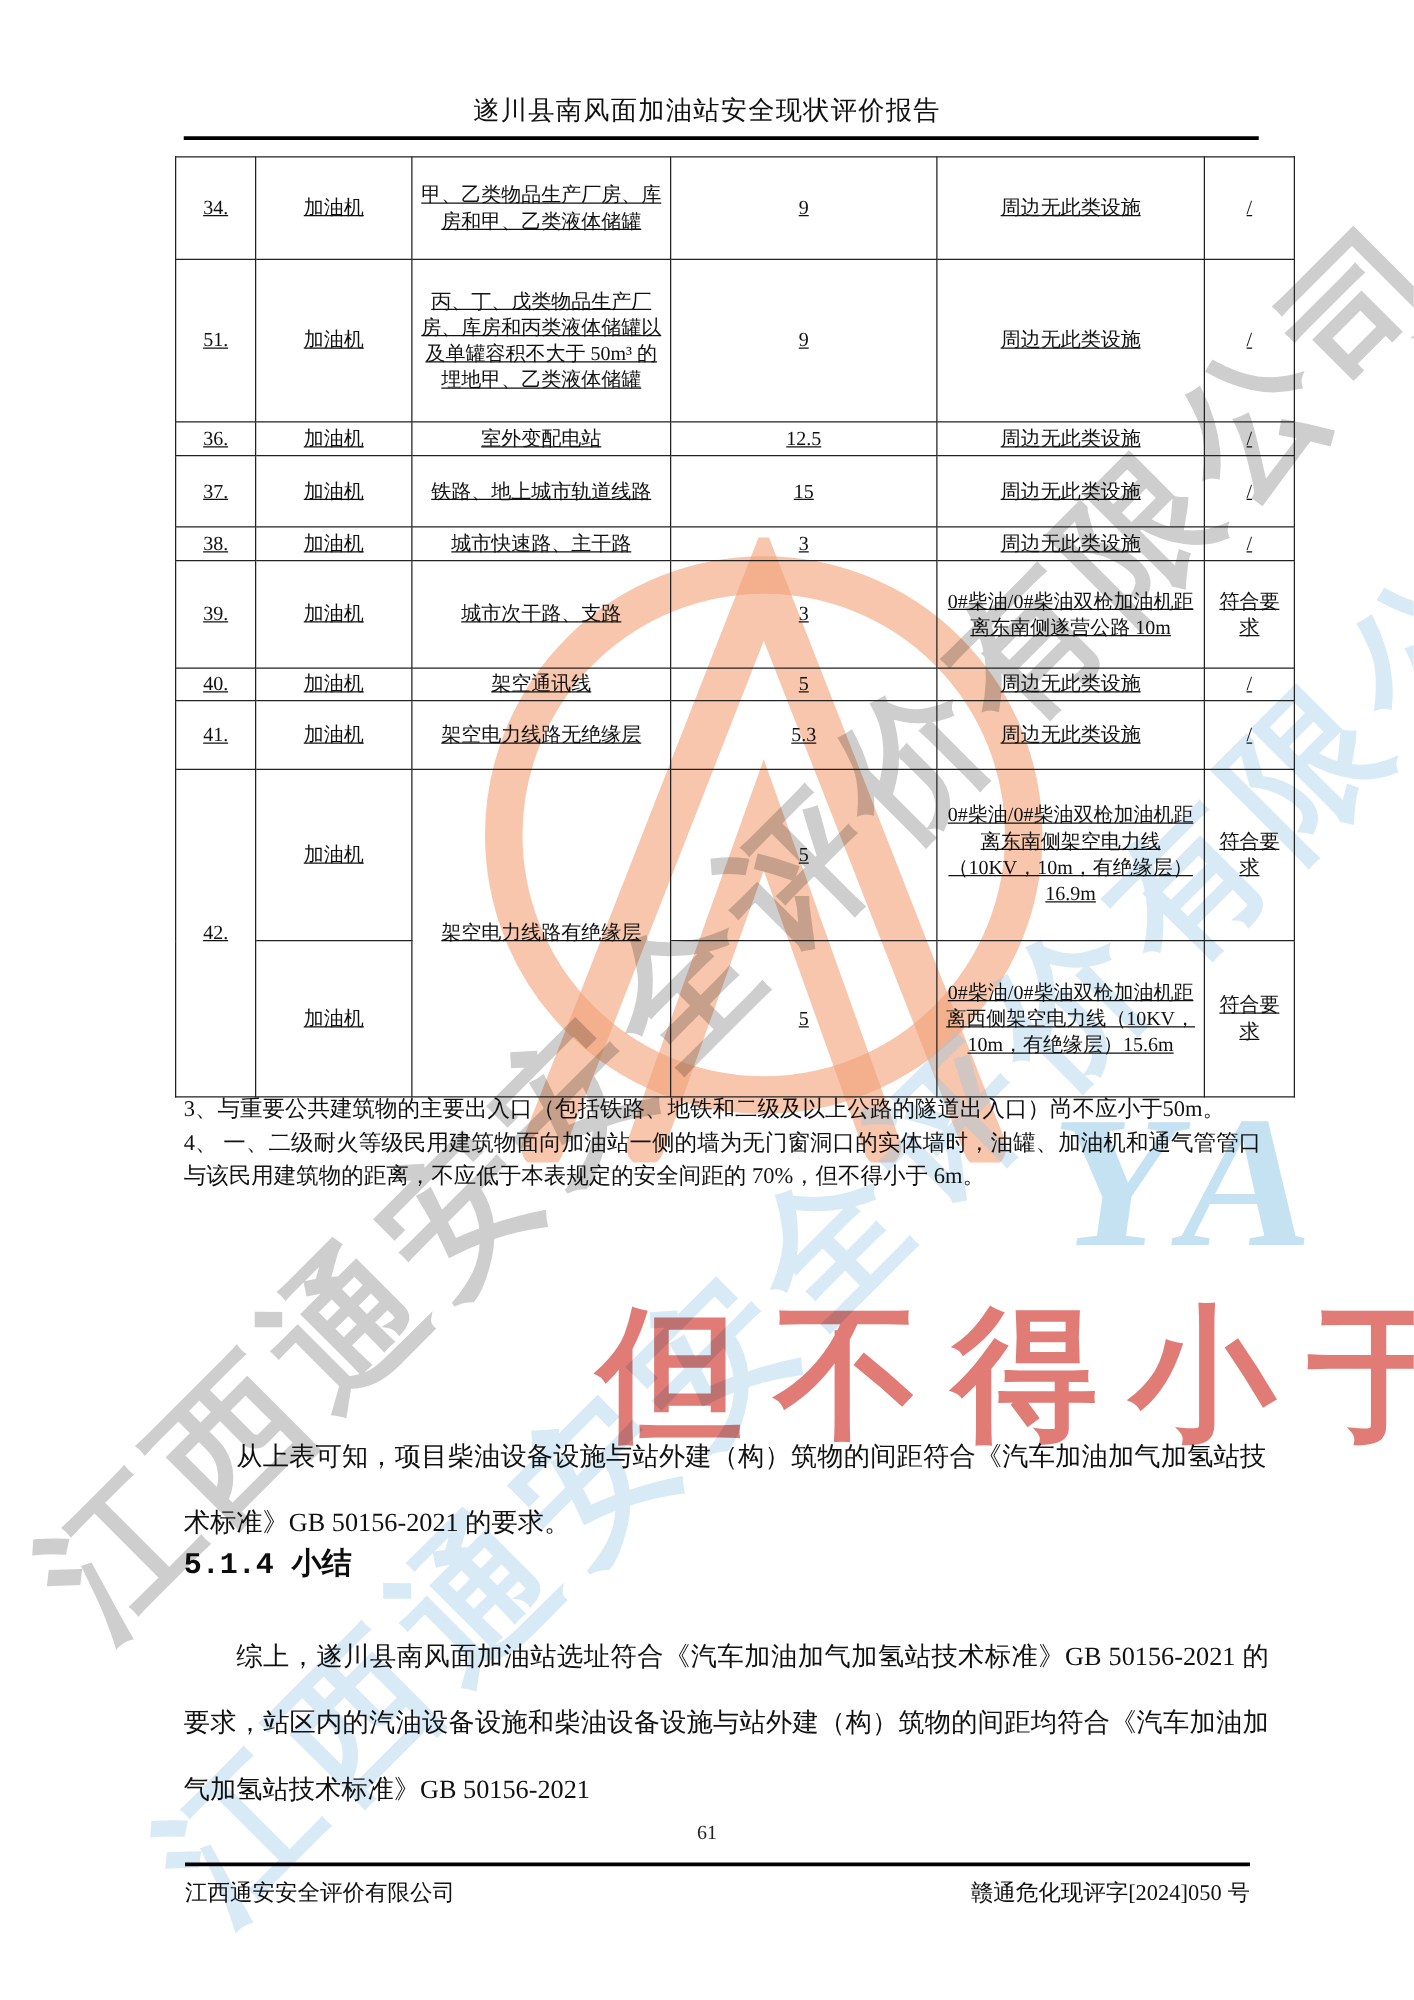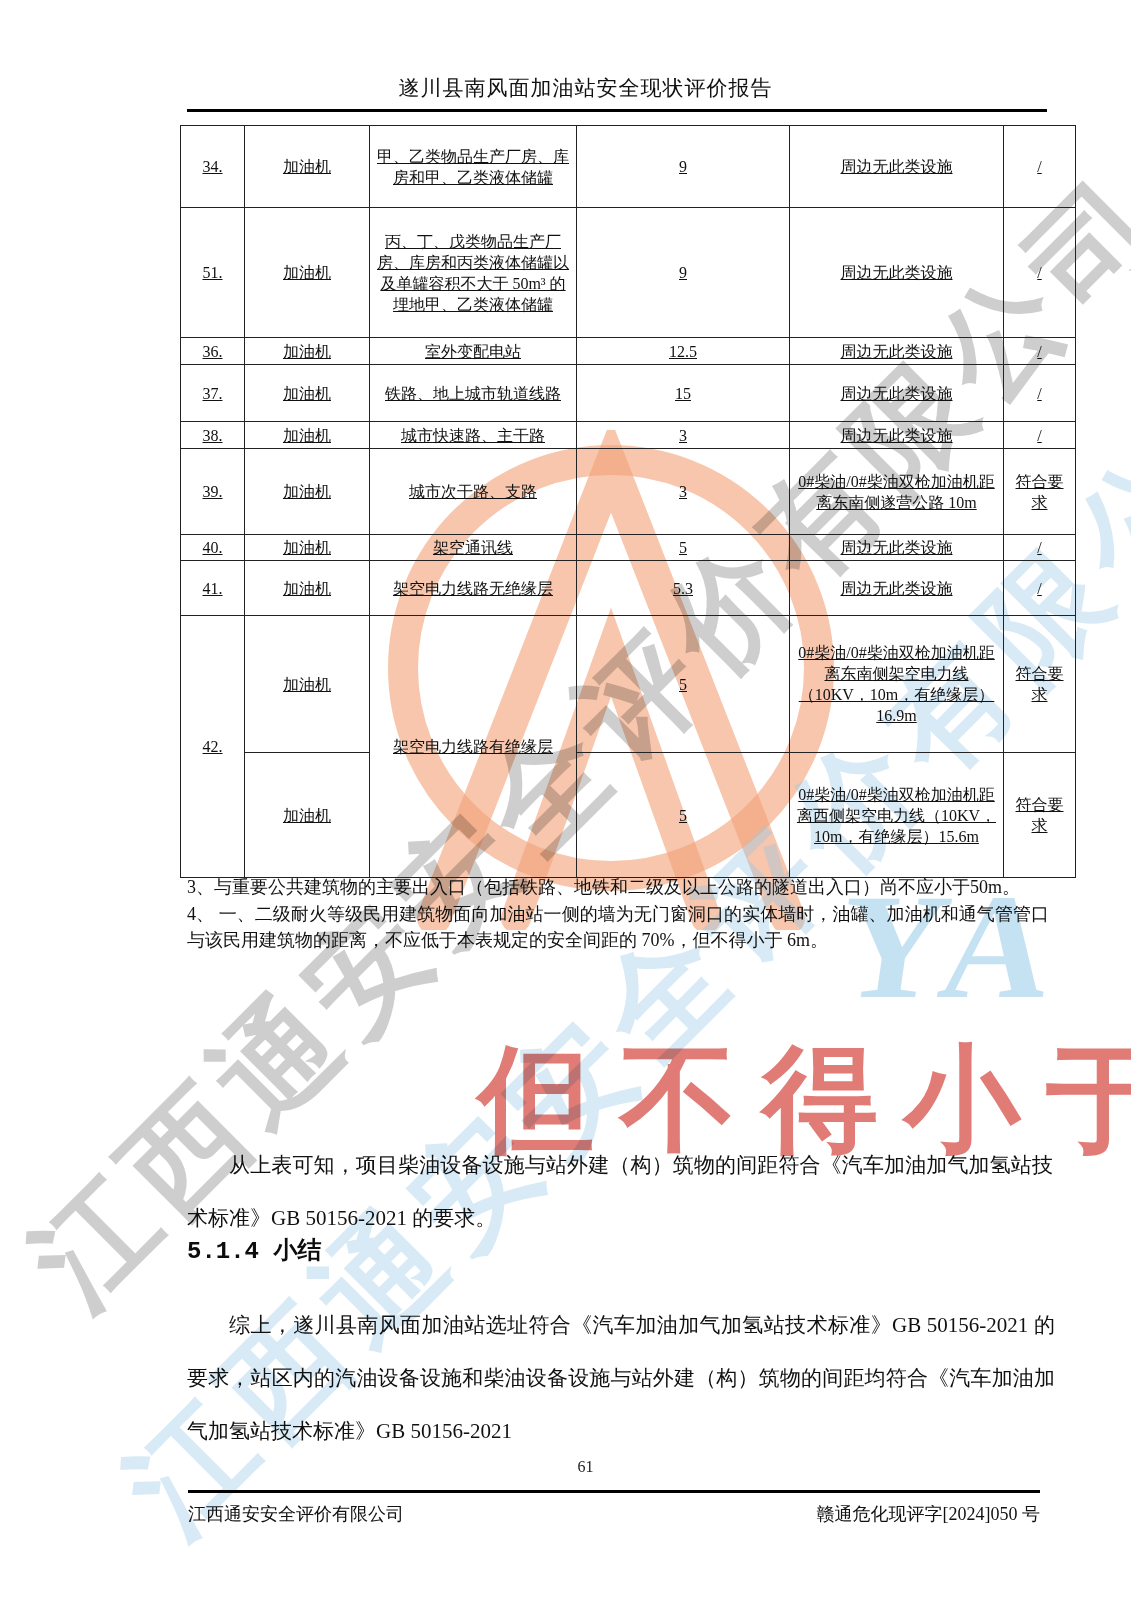--- a/index.html
+++ b/index.html
@@ -2,21 +2,21 @@
 <html><head>
 <meta charset="utf-8">
 <style>
   html,body{margin:0;padding:0;}
   body{
     width:1131px;height:1600px;position:relative;overflow:hidden;
     background:#ffffff;color:#151515;
     font-family:"Liberation Serif","DejaVu Serif",serif;
   }
   .layer{position:absolute;inset:0;pointer-events:none;}
-  .content{position:absolute;inset:0;z-index:2;margin-left:40px;}
+  .content{position:absolute;inset:0;z-index:2;}
 
   
   .doc-title{
     position:absolute;top:74px;left:0;width:100%;
     text-align:center;font-size:21px;letter-spacing:1px;color:#111;
   }
   .header-rule{
     position:absolute;top:109px;left:147px;width:860px;height:3px;background:#000;
   }
 

